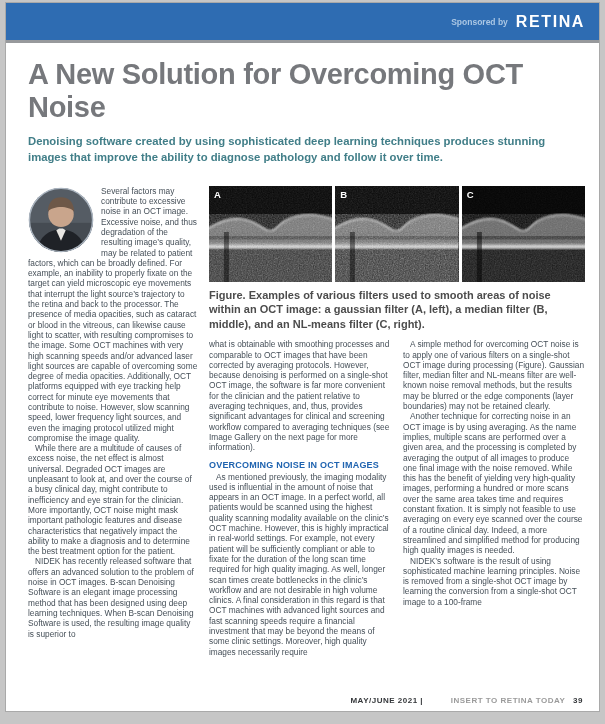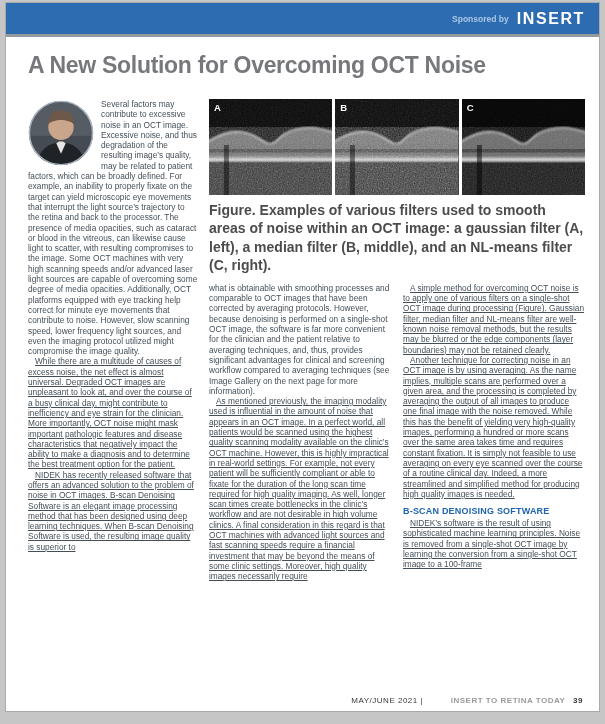--- a/index.html
+++ b/index.html
@@ -10,90 +10,90 @@
     -webkit-font-smoothing:antialiased;
   }
   .frame{position:relative;width:605px;height:724px;}
   .page{
     position:absolute;top:2px;left:5px;right:5px;bottom:12px;
     background:#ffffff;border:1px solid #a9a9a9;
     box-sizing:border-box;
   }
   
   .banner{
-    height:31px;background:#2e6cb2;
+    height:37px;background:#2e6cb2;
     display:flex;align-items:center;justify-content:flex-end;
     padding-right:14px;gap:8px;
   }
   .sp{color:#abc7e4;font-size:8.5px;font-weight:700;}
   .brand{color:#ffffff;font-size:16px;font-weight:700;letter-spacing:1.6px;}
   .banner-strip{height:3px;background:#97999c;}
   
   .page-body{padding:0 14px 0 22px;position:relative;}
   h1{
-    margin:15px 0 0;font-size:23px;font-weight:700;
+    margin:15px 0 0;font-size:29px;font-weight:700;
     color:#76787c;letter-spacing:-0.3px;
   }
   .deck{
     margin:9px 0 0;font-size:11.3px;line-height:1.45;
     color:#417e88;font-weight:700;
   }
   .byline{
     margin:10px 0 0;font-size:8.8px;color:#5b86bb;
     font-weight:700;letter-spacing:.4px;
   }
   
   .cols{display:flex;gap:11px;margin-top:20px;}
   .col1{flex:0 0 170px;min-width:0;}
   .col23{flex:1;min-width:0;}
   .cols2{display:flex;gap:12px;margin-top:8px;}
   .col2,.col3{flex:1;min-width:0;}
   .bodytext p{
     margin:0;font-size:8.3px;line-height:10.3px;color:#454f58;
   }
-  .bodytext p.indent{text-indent:7px;text-decoration:underline;}
+  .bodytext p.indent{text-indent:7px;}
   h2.section{
     margin:7px 0 2px;font-size:9px;font-weight:700;
     color:#2064b0;letter-spacing:.2px;
   }
   
   .avatar{float:left;width:66px;height:66px;margin:1px 7px 2px 0;}
   .avatar svg{width:100%;height:100%;display:block;}
   
   figure.oct{margin:0;padding:0;}
   .panels{display:flex;gap:3px;}
   .panel{
     flex:1;height:96px;position:relative;background:#050505;overflow:hidden;
   }
   .panel svg{width:100%;height:100%;display:block;}
   .plabel{
     position:absolute;top:3px;left:5px;color:#ffffff;
     font-size:9.5px;font-weight:700;
   }
   figcaption{
-    margin-top:6px;font-size:14px;font-weight:700;
+    margin-top:6px;font-size:11px;font-weight:700;
     color:#4c4c4c;line-height:1.32;
   }
   
   .panel .nz-top{opacity:.16}
   .panel .nz-band{opacity:.45}
   .panel .nz-low{opacity:.5}
   .panel.pb .nz-top{opacity:.2}
   .panel.pb .nz-band{opacity:.55}
   .panel.pb .nz-low{opacity:.6}
   .panel.pc .nz-top{opacity:.07}
   .panel.pc .nz-band{opacity:.3}
   .panel.pc .nz-low{opacity:.28}
   .panel.pc .choroid{opacity:.3}
   
   .pfooter{
     position:absolute;right:16px;bottom:6px;
     font-size:8px;letter-spacing:.5px;white-space:nowrap;
   }
-  .f-issue{color:#35383b;font-weight:400;}
+  .f-issue{color:#35383b;font-weight:700;}
   .f-pub{color:#9b9b9b;font-weight:700;padding-left:25px;}
   .f-page{color:#35383b;font-weight:700;margin-left:5px;text-align:right;}
 </style>
 </head>
 <body>
 
 <svg width="0" height="0" style="position:absolute" aria-hidden="true">
   <defs>
     <filter id="speck" x="-5%" y="-5%" width="110%" height="110%">
       <feTurbulence type="fractalNoise" baseFrequency="0.8" numOctaves="2" seed="7" stitchTiles="stitch"></feTurbulence>
@@ -103,26 +103,27 @@
       <feGaussianBlur stdDeviation="0.8"></feGaussianBlur>
     </filter>
   </defs>
 </svg>
 
 <div class="frame">
   <div class="page">
 
     <header class="banner">
       <span class="sp">Sponsored by</span>
-      <span class="brand">INSERT</span>
+      <span class="brand">RETINA</span>
     </header>
     <div class="banner-strip"></div>
 
     <main class="page-body">
       <h1>A New Solution for Overcoming OCT Noise</h1>
+      <p class="deck">Denoising software created by using sophisticated deep learning techniques produces stunning images that improve the ability to diagnose pathology and follow it over time.</p>
 
       <div class="cols bodytext">
 
         <div class="col1">
           <span class="avatar">
             <svg viewBox="0 0 70 70">
               <defs>
                   <clipPath id="avclip">
                     <circle cx="35" cy="35" r="34"></circle>
                   </clipPath>
@@ -195,26 +196,26 @@
                 <span class="plabel">C</span>
               </div>
 
             </div>
             <figcaption>Figure. Examples of various filters used to smooth areas of noise within an OCT image: a gaussian filter (A, left), a median filter (B, middle), and an NL-means filter (C, right).</figcaption>
           </figure>
 
           <div class="cols2">
             <div class="col2">
               <p>what is obtainable with smoothing processes and comparable to OCT images that have been corrected by averaging protocols. However, because denoising is performed on a single-shot OCT image, the software is far more convenient for the clinician and the patient relative to averaging techniques, and, thus, provides significant advantages for clinical and screening workflow compared to averaging techniques (see Image Gallery on the next page for more information).</p>
+              <h2 class="section">OVERCOMING NOISE IN OCT IMAGES</h2>
               <p class="indent">As mentioned previously, the imaging modality used is influential in the amount of noise that appears in an OCT image. In a perfect world, all patients would be scanned using the highest quality scanning modality available on the clinic’s OCT machine. However, this is highly impractical in real-world settings. For example, not every patient will be sufficiently compliant or able to fixate for the duration of the long scan time required for high quality imaging. As well, longer scan times create bottlenecks in the clinic’s workflow and are not desirable in high volume clinics. A final consideration in this regard is that OCT machines with advanced light sources and fast scanning speeds require a financial investment that may be beyond the means of some clinic settings. Moreover, high quality images necessarily require</p>
             </div>
             <div class="col3">
               <p class="indent">A simple method for overcoming OCT noise is to apply one of various filters on a single-shot OCT image during processing (Figure). Gaussian filter, median filter and NL-means filter are well-known noise removal methods, but the results may be blurred or the edge components (layer boundaries) may not be retained clearly.</p>
               <p class="indent">Another technique for correcting noise in an OCT image is by using averaging. As the name implies, multiple scans are performed over a given area, and the processing is completed by averaging the output of all images to produce one final image with the noise removed. While this has the benefit of yielding very high-quality images, performing a hundred or more scans over the same area takes time and requires constant fixation. It is simply not feasible to use averaging on every eye scanned over the course of a routine clinical day. Indeed, a more streamlined and simplified method for producing high quality images is needed.</p>
-              <h2 class="section">B-SCAN DENOISING SOFTWARE</h2>
               <p class="indent">NIDEK’s software is the result of using sophisticated machine learning principles. Noise is removed from a single-shot OCT image by learning the conversion from a single-shot OCT image to a 100-frame</p>
             </div>
           </div>
         </div>
 
       </div>
     </main>
 
     <div class="pfooter">
       <span class="f-issue">MAY/JUNE 2021 |</span>

